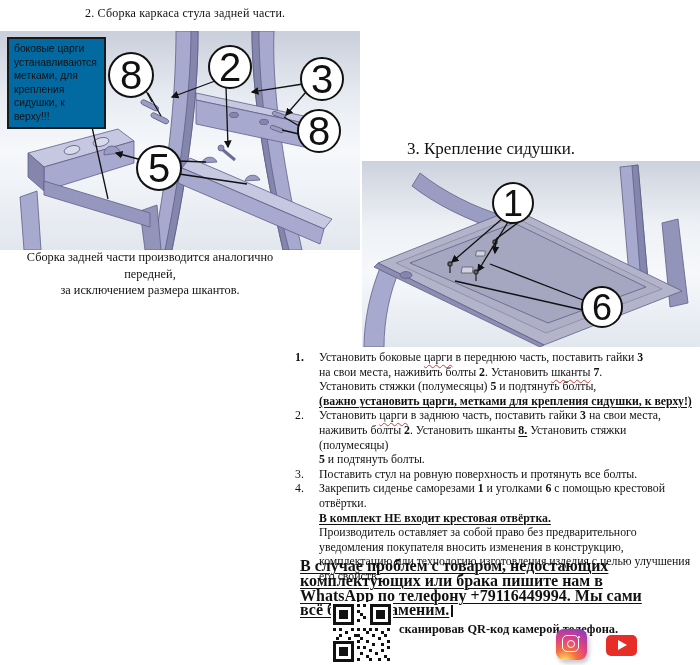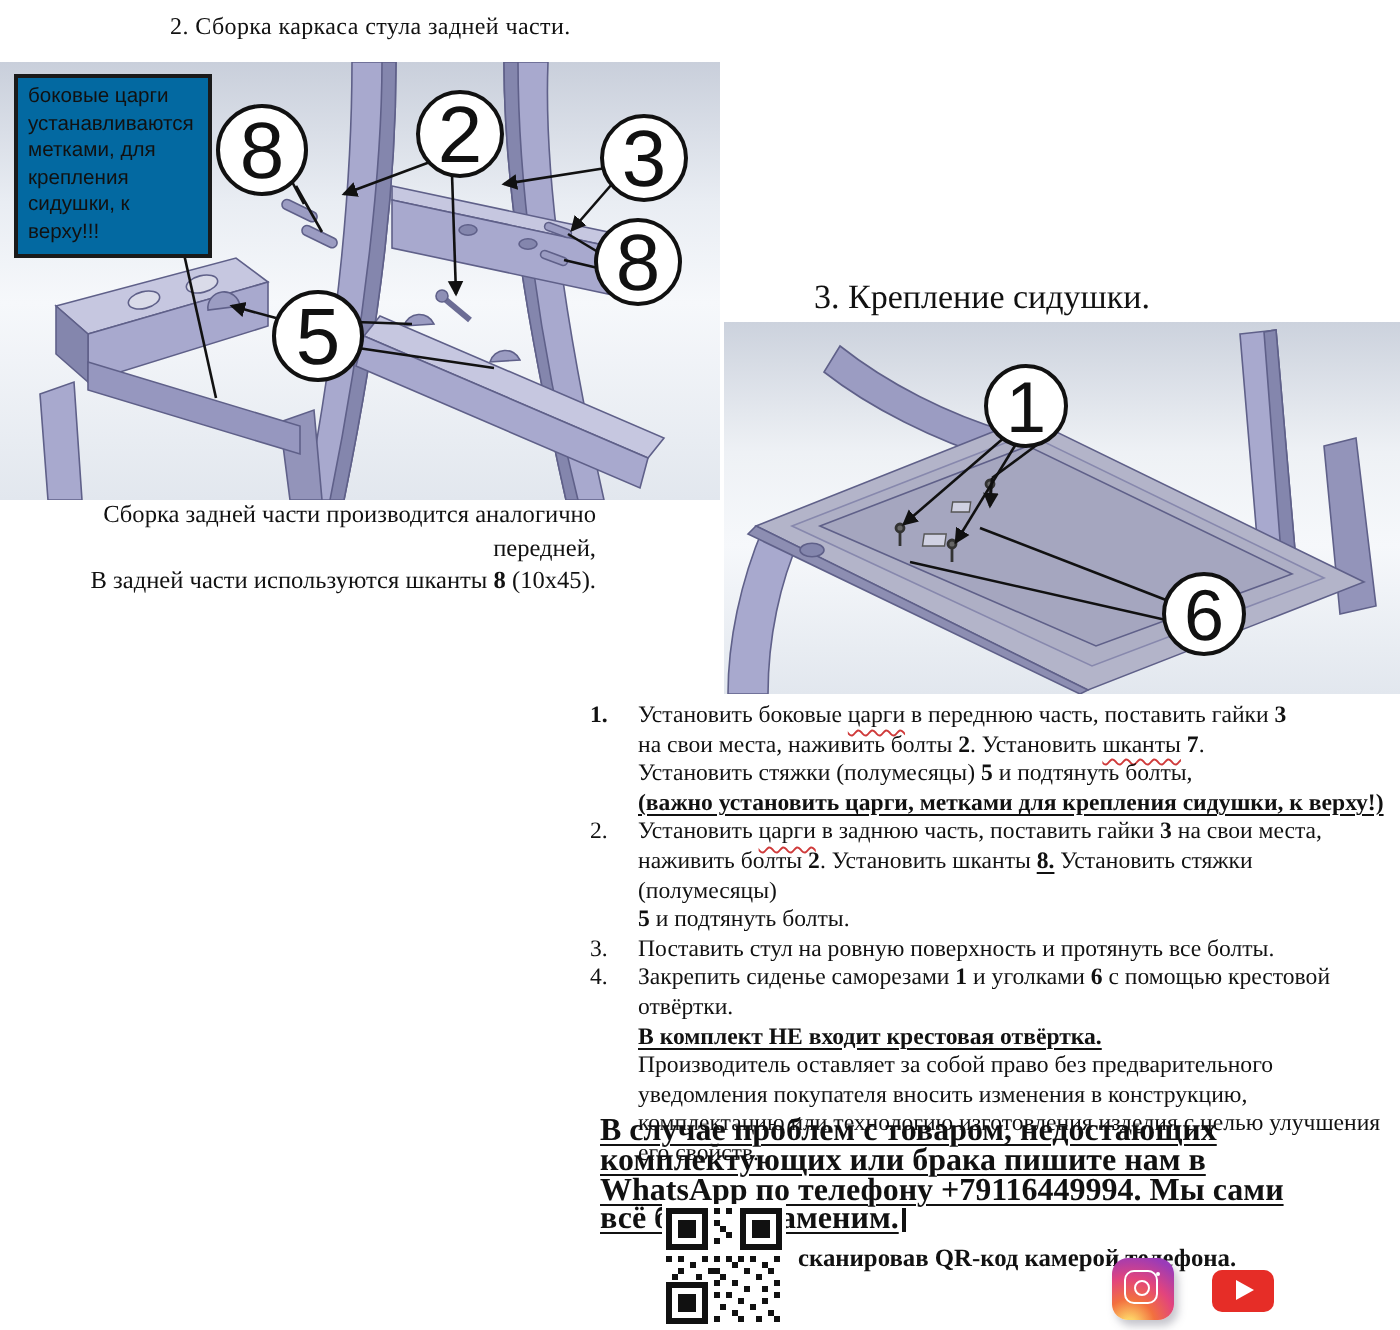--- a/index.html
+++ b/index.html
@@ -10,21 +10,21 @@
   #h2{left:85px;top:6px;font-size:12px;letter-spacing:.2px}
   #h3{left:407px;top:139px;font-size:17px}
 
   #diagram1{left:0;top:31px}
   #diagram2{left:362px;top:161px}
 
   #notebox{left:7px;top:37px;width:86px;border:2px solid #1a1a1a;background:#0369a1;
            padding:3px 4px 4px 5px;font-family:"Liberation Sans",sans-serif;
            font-size:10.3px;line-height:13.5px;z-index:2}
 
-  #midtext{left:2px;top:249px;width:296px;text-align:right;font-size:12.3px;line-height:16.5px}
+  #midtext{left:2px;top:249px;width:296px;text-align:center;font-size:12.3px;line-height:16.5px}
 
   #list{left:295px;top:350px;width:402px;font-size:11.8px;line-height:14.6px}
   .li{display:flex}
   .num{width:24px;flex:0 0 24px}
   .content{flex:1}
   .b{font-weight:bold}
   .u{text-decoration:underline;text-underline-offset:2px;text-decoration-thickness:1px}
   .sq{text-decoration-line:underline;text-decoration-style:wavy;text-decoration-color:#cf3a3a;
       text-decoration-thickness:1px;text-underline-offset:2.5px}
 
@@ -142,21 +142,21 @@
         <circle cx="159" cy="137" r="22" fill="#fff" stroke="#111" stroke-width="2"></circle>
       <text x="159" y="151" font-size="40">5</text>
       </g>
   </g>
 </svg>
 
 <div class="abs" id="notebox">боковые царги устанавливаются метками, для крепления сидушки, к верху!!!</div>
 
 <div class="abs" id="midtext">
   <div><span>Сборка задней части производится аналогично передней,</span></div>
-  <div><span>В задней части используются шканты </span><span class="b">8</span><span> (10x45).</span></div>
+  <div><span>за исключением размера шкантов.</span></div>
 </div>
 
 <div class="abs" id="h3">3.   Крепление сидушки.</div>
 
 <svg class="abs" id="diagram2" width="338" height="186" viewBox="0 0 338 186">
   <defs>
     <linearGradient id="bg2" x1="0" y1="0" x2="0" y2="1">
       <stop offset="0" stop-color="#ccd2dd"></stop>
         <stop offset="0.35" stop-color="#eef1f5"></stop>
       <stop offset="0.6" stop-color="#f6f8fb"></stop>

